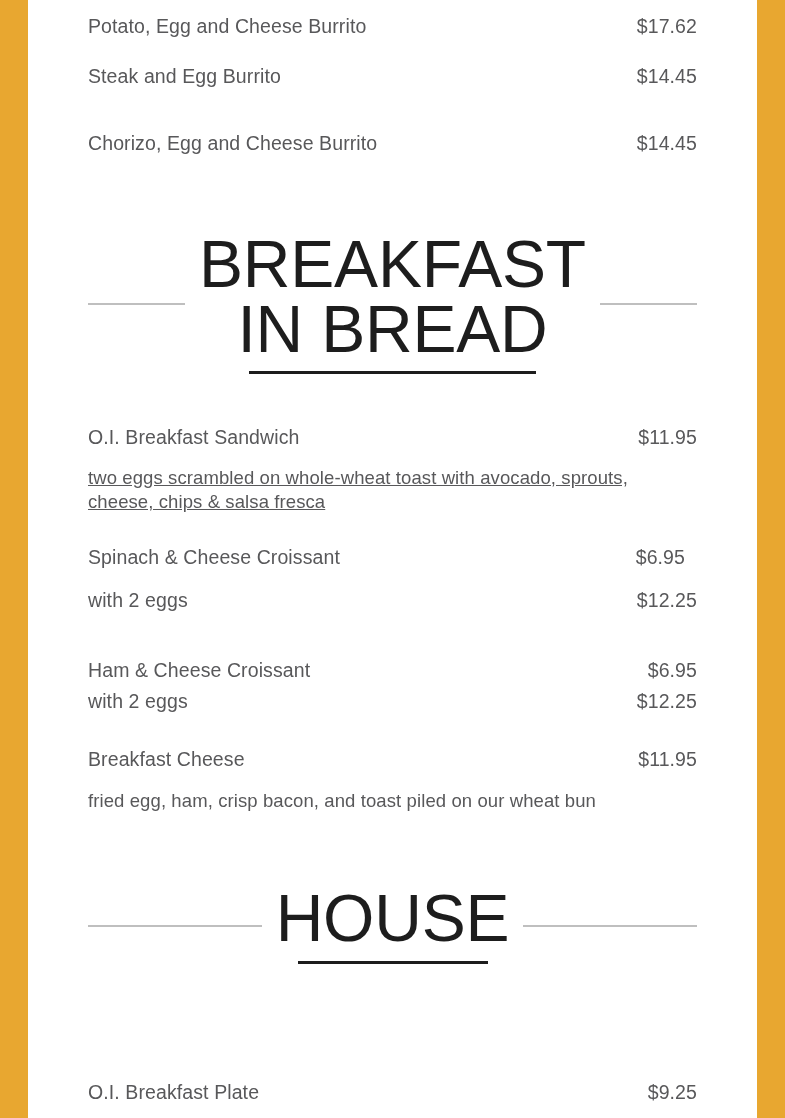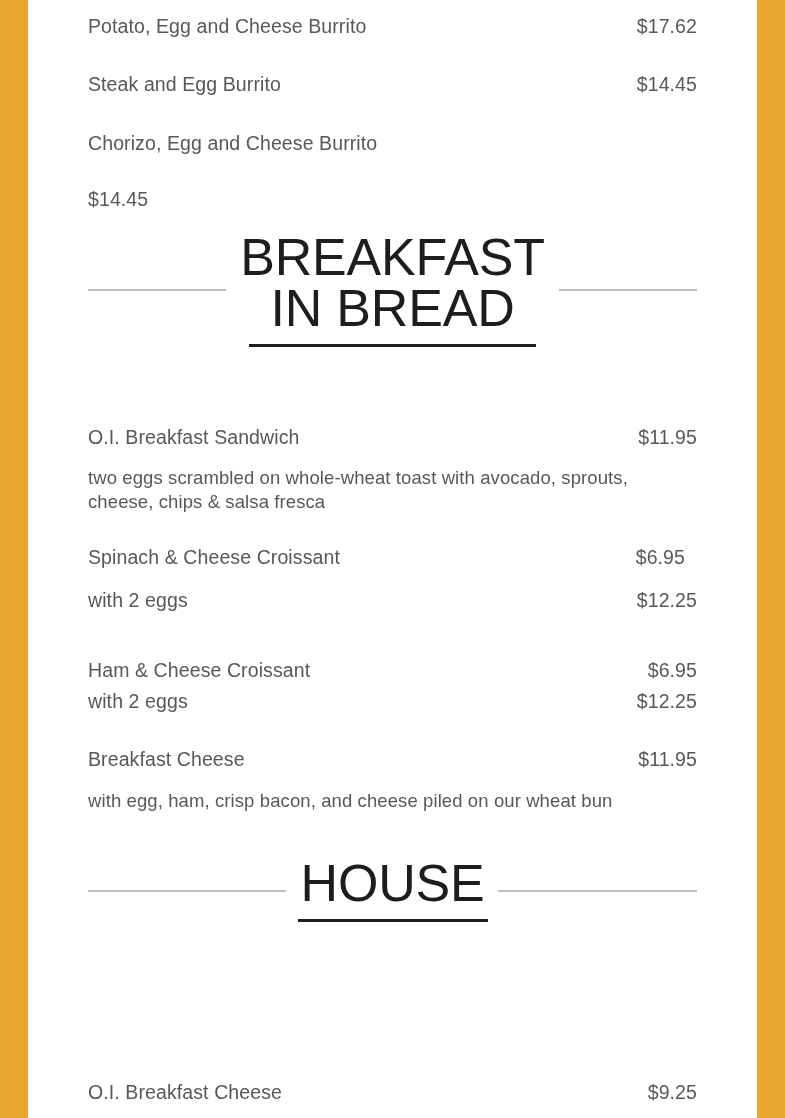--- a/index.html
+++ b/index.html
@@ -38,23 +38,23 @@
   .content {
     position: absolute;
     left: 60px;   
     width: 609px; 
     top: 0;
   }
 
   
   .menu-row {
     display: flex;
-    align-items: flex-start;
+    align-items: flex-end;
     justify-content: space-between;
-    gap: 36px;
+    gap: 17px;
     color: #58585a;
     font-size: 19.5px;
     font-weight: 300;
     line-height: 1.05;
     letter-spacing: 0.1px;
   }
   .item-name { white-space: nowrap; }
   .item-price {
     white-space: nowrap;
     text-align: right;
@@ -81,21 +81,21 @@
     top: 50%;
   }
   .heading-rule.left  { left: 0; }
   .heading-rule.right { right: 0; }
   .heading-text {
     display: inline-block;
     position: relative;
     background: #ffffff;
     padding: 0 14px;
     color: #1d1d1d;
-    font-size: 52px;
+    font-size: 66px;
     font-weight: 400;
     line-height: 0.98;
     letter-spacing: -0.2px;
     text-transform: uppercase;
     white-space: pre-line;
   }
   .heading-underline {
     margin: 0 auto;
     height: 3px;
     background: #1d1d1d;
@@ -106,54 +106,54 @@
 
 <div class="edge-bar left"></div>
 <div class="edge-bar right"></div>
 
 <div class="sheet">
   <div class="content" id="menu-content">
       <div class="menu-row" style="position: absolute; left: 0px; right: 0px; top: 16px;">
         <span class="item-name">Potato, Egg and Cheese Burrito</span>
         <span class="item-price">$17.62</span>
       </div>
-      <div class="menu-row" style="position: absolute; left: 0px; right: 0px; top: 74px;">
+      <div class="menu-row" style="position: absolute; left: 0px; right: 0px; top: 66px;">
         <span class="item-name">Steak and Egg Burrito</span>
         <span class="item-price">$14.45</span>
       </div>
-      <div class="menu-row" style="position: absolute; left: 0px; right: 0px; top: 133px; flex-direction: column;">
+      <div class="menu-row" style="position: absolute; left: 0px; right: 0px; top: 133px;">
         <span class="item-name">Chorizo, Egg and Cheese Burrito</span>
         <span class="item-price">$14.45</span>
       </div>
       <div class="section-heading" style="position: absolute; left: 0px; right: 0px; top: 232px;"><div class="heading-rule left" style="width: 150px;"></div><div class="heading-rule right" style="width: 152px;"></div><div class="heading-text"><div>BREAKFAST</div><div>IN BREAD</div></div><div class="heading-underline" style="width: 287px; margin-top: 10px;"></div></div>
       <div class="menu-row" style="position: absolute; left: 0px; right: 0px; top: 427px;">
         <span class="item-name">O.I. Breakfast Sandwich</span>
         <span class="item-price">$11.95</span>
       </div>
-      <div class="item-desc" style="position: absolute; left: 0px; right: 0px; top: 466px;">two eggs scrambled on whole-wheat toast with avocado, sprouts, cheese, chips &amp; salsa fresca</div>
+      <div class="item-desc" style="position: absolute; left: 0px; right: 0px; top: 466px; text-decoration: underline;">two eggs scrambled on whole-wheat toast with avocado, sprouts, cheese, chips &amp; salsa fresca</div>
       <div class="menu-row" style="position: absolute; left: 0px; right: 12px; top: 547px;">
         <span class="item-name">Spinach &amp; Cheese Croissant</span>
         <span class="item-price">$6.95</span>
       </div>
       <div class="menu-row" style="position: absolute; left: 0px; right: 0px; top: 590px;">
         <span class="item-name">with 2 eggs</span>
         <span class="item-price">$12.25</span>
       </div>
       <div class="menu-row" style="position: absolute; left: 0px; right: 0px; top: 660px;">
         <span class="item-name">Ham &amp; Cheese Croissant</span>
         <span class="item-price">$6.95</span>
       </div>
       <div class="menu-row" style="position: absolute; left: 0px; right: 0px; top: 691px;">
         <span class="item-name">with 2 eggs</span>
         <span class="item-price">$12.25</span>
       </div>
       <div class="menu-row" style="position: absolute; left: 0px; right: 0px; top: 749px;">
         <span class="item-name">Breakfast Cheese</span>
         <span class="item-price">$11.95</span>
       </div>
-      <div class="item-desc" style="position: absolute; left: 0px; right: 0px; top: 789px;">with egg, ham, crisp bacon, and cheese piled on our wheat bun</div>
-      <div class="section-heading" style="position: absolute; left: 0px; right: 0px; top: 858px; text-align: center;"><div class="heading-rule left" style="width: 198px;"></div><div class="heading-rule right" style="width: 200px;"></div><div class="heading-text"><div>HOUSE</div></div><div class="heading-underline" style="width: 190px; margin-top: 10px;"></div></div>
+      <div class="item-desc" style="position: absolute; left: 0px; right: 0px; top: 789px;">fried egg, ham, crisp bacon, and toast piled on our wheat bun</div>
+      <div class="section-heading" style="position: absolute; left: 0px; right: 0px; top: 886px; text-align: center;"><div class="heading-rule left" style="width: 198px;"></div><div class="heading-rule right" style="width: 200px;"></div><div class="heading-text"><div>HOUSE</div></div><div class="heading-underline" style="width: 190px; margin-top: 10px;"></div></div>
       <div class="menu-row" style="position: absolute; left: 0px; right: 0px; top: 1082px;">
-        <span class="item-name">O.I. Breakfast Cheese</span>
+        <span class="item-name">O.I. Breakfast Plate</span>
         <span class="item-price">$9.25</span>
       </div>
     </div>
 </div>
 
 </body></html>

